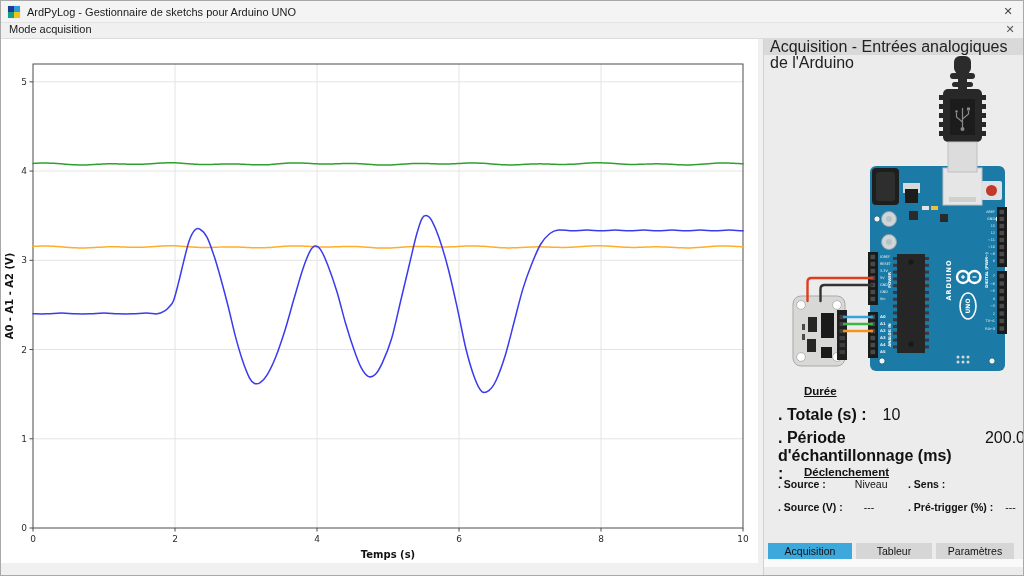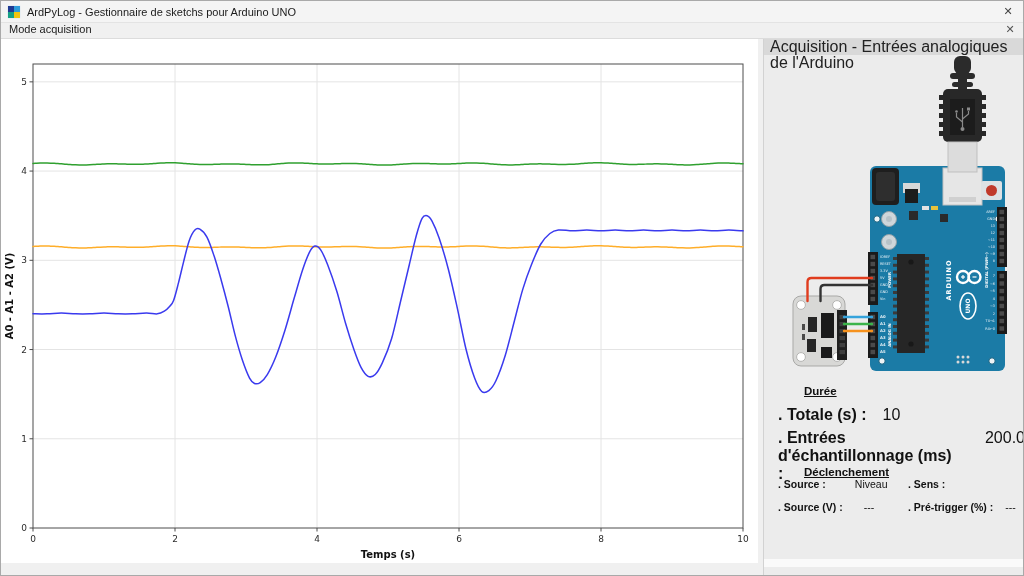--- a/index.html
+++ b/index.html
@@ -307,21 +307,21 @@
         </svg>
     </div>
 
     <div class="section-title" style="top:346px;">Durée</div>
 
     <div class="param-row" style="top:367px;">
       <span class="param-label">. Totale (s) :</span>
       <span class="param-value">10</span>
     </div>
     <div class="param-row" style="top:390px;">
-      <span class="param-label">. Entrées d'échantillonnage (ms) :</span>
+      <span class="param-label">. Période d'échantillonnage (ms) :</span>
       <span class="param-value" style="margin-left:26px;">200.0</span>
     </div>
 
     <div class="section-title" style="top:427px;">Déclenchement</div>
 
     <div class="two-col" style="top:439px;">
       <div class="col1">
         <span class="param-label">. Source :</span>
         <span class="param-value">Niveau</span>
       </div>
@@ -335,14 +335,19 @@
         <span class="param-label">. Source (V) :</span>
         <span class="param-value" style="margin-left:8px;">---</span>
       </div>
       <div class="col2">
         <span class="param-label">. Pré-trigger (%) :</span>
         <span class="param-value" style="margin-left:12px;">---</span>
       </div>
     </div>
 
     <div class="tab-underlay"></div>
+    <div class="tab-bar">
+      <div class="tab active" style="width:84px;">Acquisition</div>
+      <div class="tab" style="width:76px;">Tableur</div>
+      <div class="tab" style="width:78px;">Paramètres</div>
+    </div>
   </div>
 </div>
 
 </body></html>

